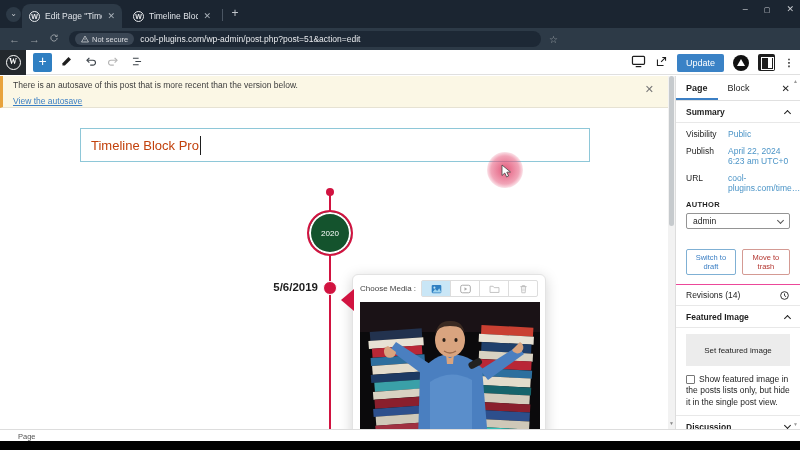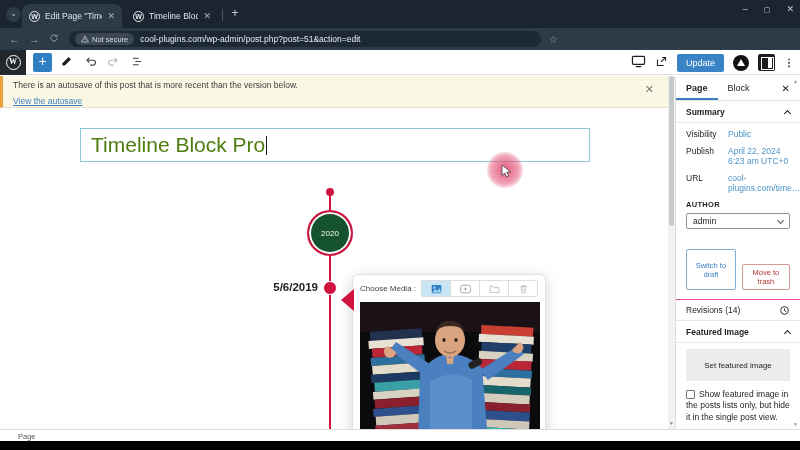--- a/index.html
+++ b/index.html
@@ -73,21 +73,21 @@
   .notice { position:absolute; left:0; top:76px; width:668px; height:32px; background:#fbf7e5;
             border-left:3px solid #e8a33d; border-bottom:1px solid #e6e2d3; padding:4px 10px; }
   .notice-text { font-size:8.5px; color:#3c3c3c; }
   .notice-link { font-size:8.5px; color:#3b7fc4; text-decoration:underline; display:inline-block; margin-top:5px; }
   .notice-x { position:absolute; right:14px; top:7px; color:#777; font-size:11px; }
 
   
   .canvas { position:absolute; left:0; top:108px; width:668px; height:321px; background:#fff; overflow:hidden; }
   .title-block { position:absolute; left:80px; top:20px; width:510px; height:34px;
                  border:1.5px solid #8ec7d8; display:flex; align-items:center; padding-left:10px; }
-  .title-text { font-size:21px; color:#4d7c0f; }
+  .title-text { font-size:13px; color:#c2410c; }
   .caret { width:1px; height:19px; background:#1e1e1e; margin-left:1px; }
 
   .tl-line { position:absolute; left:329px; top:83px; width:2px; height:238px; background:#d11340; }
   .tl-topdot { position:absolute; left:326px; top:80px; width:8px; height:8px; border-radius:50%; background:#d11340; }
   .tl-badge { position:absolute; left:307px; top:102px; width:46px; height:46px; border-radius:50%;
               background:#14532d; border:2px solid #d11340; box-shadow:inset 0 0 0 2px #fff;
               color:#fff; font-size:8px; display:flex; align-items:center; justify-content:center; }
   .tl-date { position:absolute; left:228px; top:173px; width:90px; text-align:right;
              font-size:11.5px; font-weight:bold; color:#1e1e1e; }
   .tl-datedot { position:absolute; left:323px; top:173px; width:14px; height:14px; border-radius:50%;
@@ -131,21 +131,21 @@
   .sb-rows { padding:6px 10px 0 10px; }
   .sb-row { display:flex; margin-bottom:7px; }
   .sb-lab { width:42px; color:#1e1e1e; flex:0 0 auto; }
   .sb-link { color:#4b94c7; }
   .sb-author { font-size:7.5px; font-weight:bold; letter-spacing:.3px; margin:4px 0 4px 0; }
   .sb-select { border:1px solid #949494; border-radius:2px; height:16px; display:flex; align-items:center;
                justify-content:space-between; padding:0 6px; margin-bottom:20px; }
   .sb-select .chev { border-color:#555; }
   .sb-btns { display:flex; gap:6px; margin-bottom:9px; }
   .btn-draft { border:1px solid #7fb0d4; color:#3b7fc4; border-radius:2px; font-size:7.5px; padding:3px 5px; background:#fff; }
-  .btn-trash { border:1px solid #d49a93; color:#b3342e; border-radius:2px; font-size:7.5px; padding:3px 5px; background:#fff;margin-top:15px; }
+  .btn-trash { border:1px solid #d49a93; color:#b3342e; border-radius:2px; font-size:7.5px; padding:3px 5px; background:#fff; }
   .sb-feat-box { margin:6px 10px; height:32px; background:#ececec; display:flex; align-items:center;
                  justify-content:center; color:#1e1e1e; font-size:8px; }
   .sb-check { padding:2px 10px 7px 10px; border-bottom:1px solid #e8e8e8; line-height:1.35; color:#1e1e1e; }
   .cbox { float:left; width:9px; height:9px; border:1px solid #777; border-radius:1px; margin:1px 4px 0 0; background:#fff; }
   .sb-up { position:absolute; right:2px; top:2px; font-size:5px; color:#999; }
   .sb-down { position:absolute; right:2px; bottom:2px; font-size:5px; color:#999; }
 
   
   .footer { position:absolute; left:0; top:429px; width:800px; height:12px; background:#fff;
             border-top:1px solid #ddd; }

